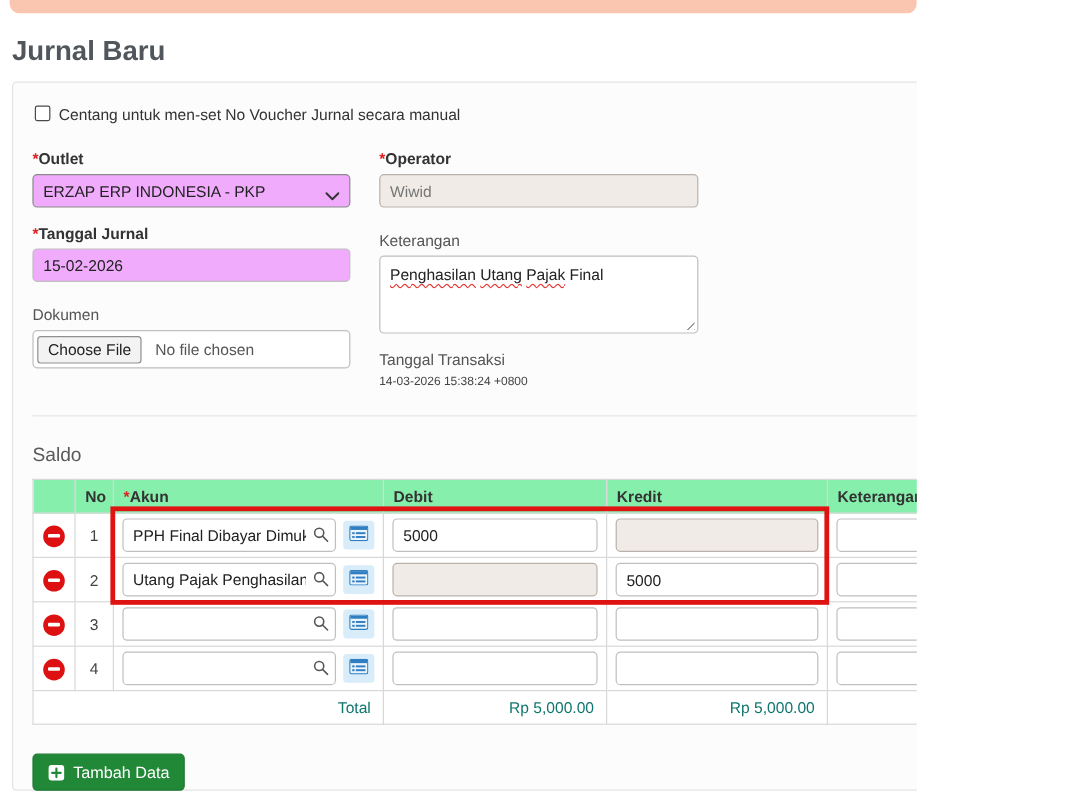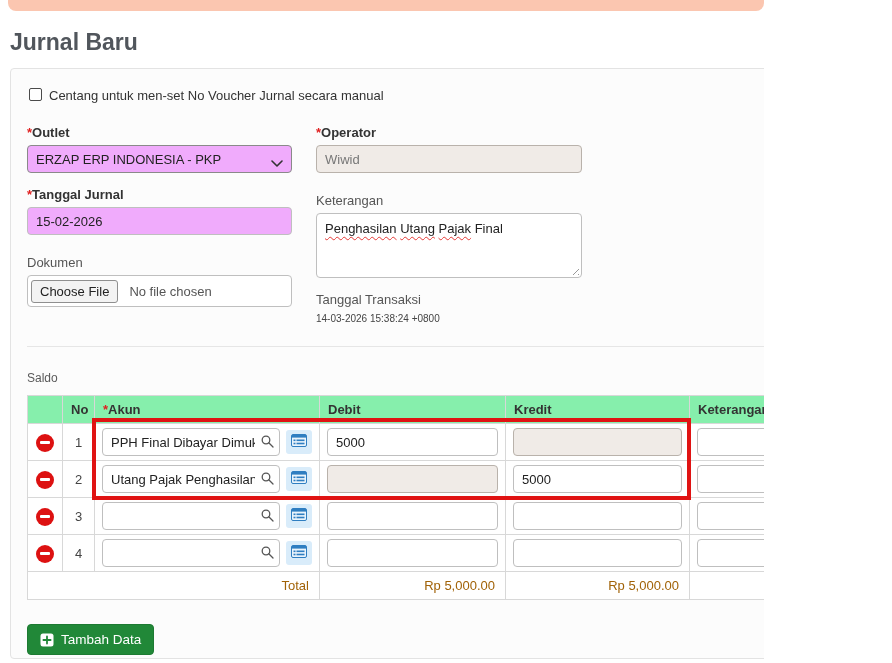--- a/index.html
+++ b/index.html
@@ -50,21 +50,21 @@
     display:flex; align-items:center; }
   .file-btn { margin:3px; padding:3px 8px; font-size:13px; color:#222; background:#f3f3f3;
     border:1px solid #8f8f8f; border-radius:3px; cursor:pointer; white-space:nowrap; }
   .file-status { font-size:13px; color:#555; margin-left:8px; }
 
   .trx-label { font-size:13px; color:#555; margin:8px 0 6px; }
   .trx-value { font-size:10px; color:#444; }
 
   .divider { border:none; border-top:1px solid #e6e6e6; margin:22px 0 0; }
 
-  .saldo-heading { font-size:12px; color:#5a5a5a; margin:24px 0 10px; }
+  .saldo-heading { font-size:16px; color:#5a5a5a; margin:24px 0 10px; }
 
   
   .tbl-wrap { position:relative; }
   table { width:100%; border-collapse:collapse; table-layout:fixed; background:#fff; }
   th, td { border:1px solid #d8d8d8; font-size:13px; }
   th { background:#86efac; text-align:left; padding:6px 8px; color:#333; }
   td { padding:4px 7px; }
   td.c-del { text-align:center; }
   td.c-no { text-align:center; color:#444; }
   .akun-cell { display:flex; align-items:center; gap:6px; }
@@ -72,21 +72,21 @@
   .cell-input { width:100%; height:28px; border:1px solid #bfbfbf; border-radius:4px; background:#fff;
     font-size:13px; color:#222; padding:0 8px; font-family:"Liberation Sans", sans-serif; }
   .akun-input-wrap .cell-input { padding-right:24px; }
   .search-ic { position:absolute; right:6px; top:7px; pointer-events:none; }
   .list-btn { flex:0 0 auto; width:26px; height:24px; background:#d9ecfa; border:none; border-radius:3px;
     display:flex; align-items:center; justify-content:center; cursor:pointer; padding:0; }
   .minus-btn { display:inline-flex; width:18px; height:18px; border-radius:50%; background:#dd1111;
     align-items:center; justify-content:center; cursor:pointer; border:none; padding:0; }
   .minus-bar { width:10px; height:3px; background:#fff; border-radius:1px; }
 
-  .total-row td { color:#a16207; height:28px; }
+  .total-row td { color:#0f766e; height:28px; }
   .t-label { text-align:right; padding-right:10px; }
   .t-num { text-align:right; padding-right:10px; }
 
   
   .hl-box { position:absolute; left:65px; top:23px; width:599px; height:82px;
     border:4px solid #e01313; pointer-events:none; }
 
   
   .add-btn { margin-top:24px; display:inline-flex; align-items:center; gap:7px; background:#218838;
     color:#fff; font-size:13.5px; border:1px solid #1d7a32; border-radius:4px; padding:7px 12px; cursor:pointer;

